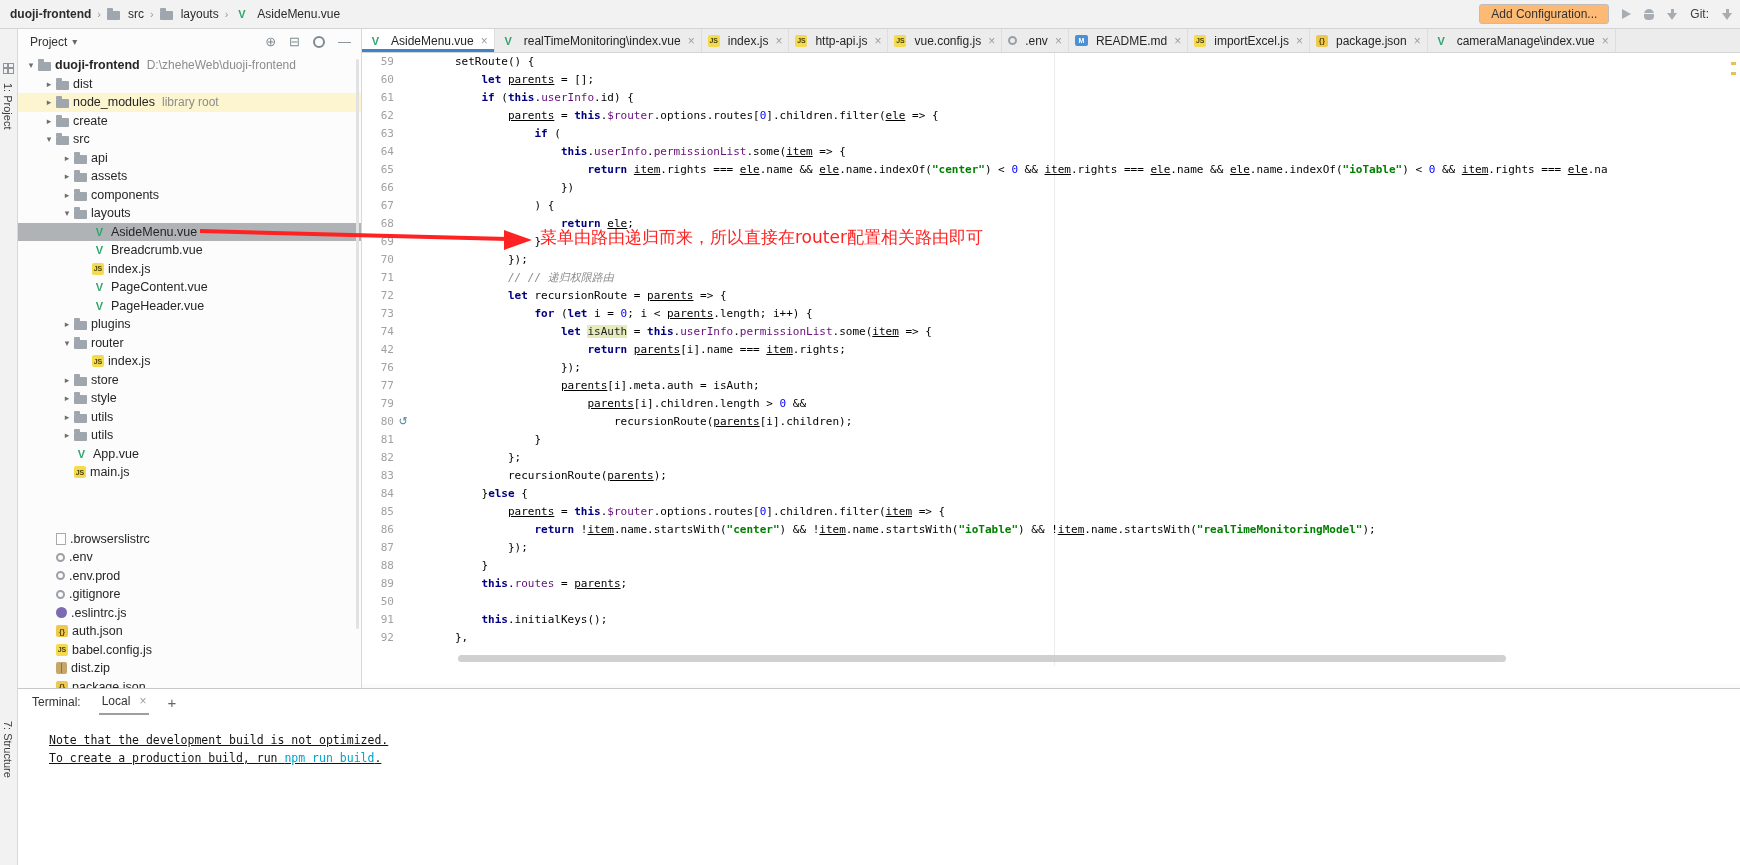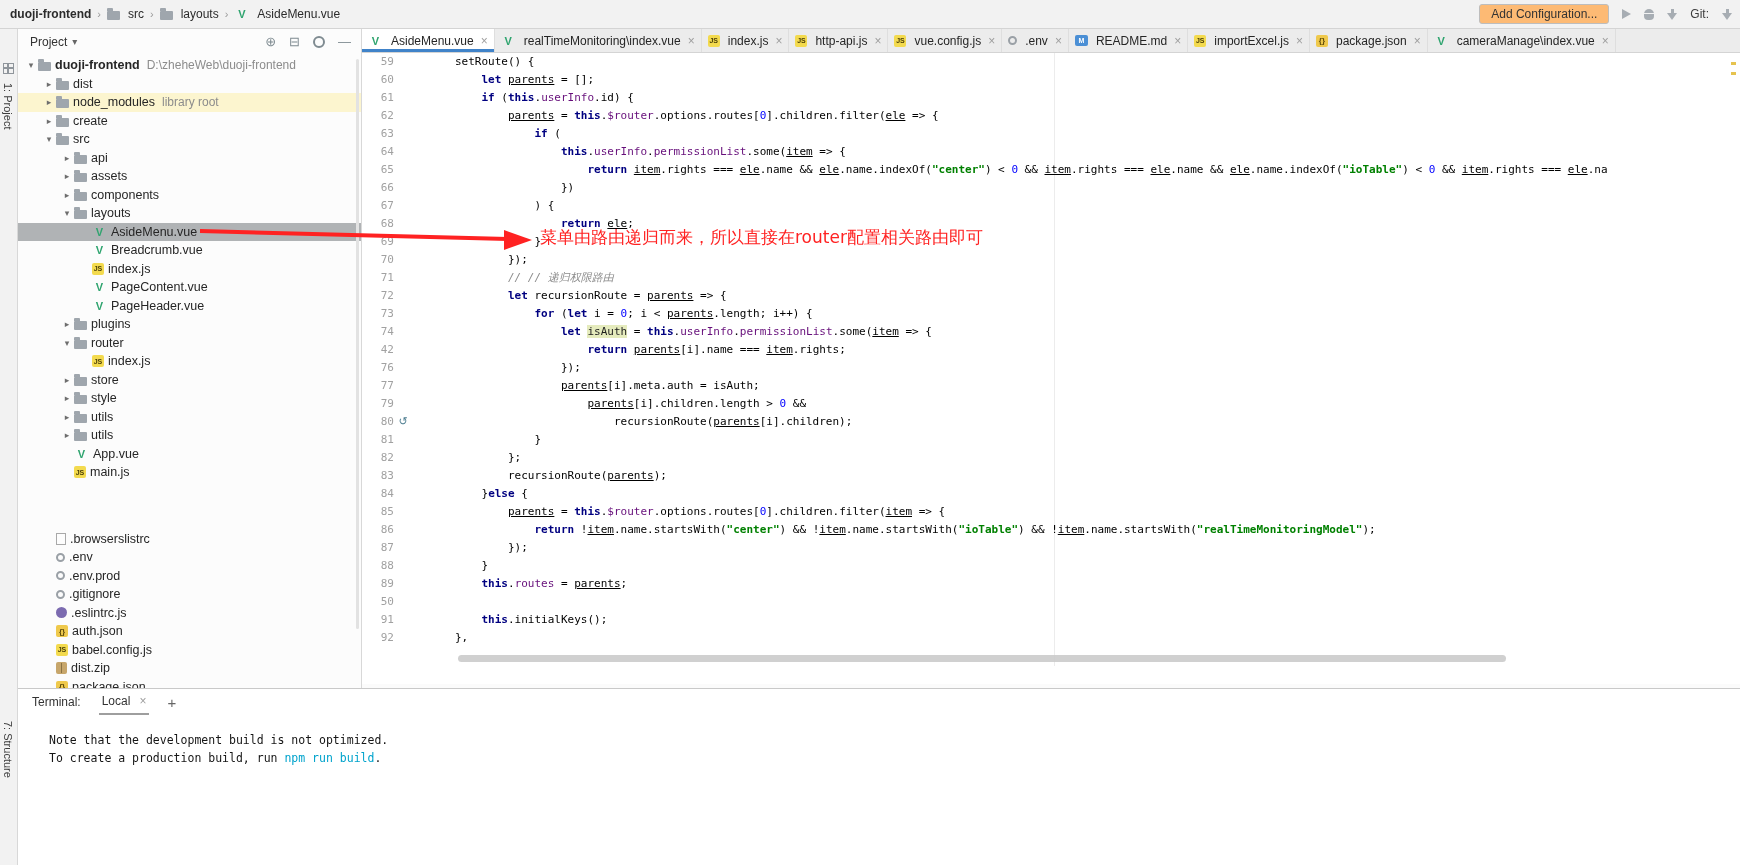--- a/index.html
+++ b/index.html
@@ -98,21 +98,21 @@
 
   
   .terminal{position:absolute;left:18px;top:688px;width:1722px;height:177px;background:#FFFFFF;
             border-top:1px solid #C9C9C9;box-sizing:border-box;}
   .thead{height:26px;display:flex;align-items:center;padding-left:14px;gap:18px;}
   .ttitle{color:#333;}
   .ttab{display:flex;align-items:center;gap:6px;height:100%;padding:0 3px;
         border-bottom:2px solid #9E9E9E;box-sizing:border-box;color:#333;}
   .tplus{color:#666;font-size:15px;}
   .tbody{padding:16px 0 0 31px;font-family:"DejaVu Sans Mono",monospace;font-size:11.5px;
-         line-height:18px;color:#151515;}
+         line-height:18px;color:#151515;text-decoration:underline;}
   .ansi-cyan{color:#00A3CC;}
 
   
   .overlay{position:absolute;left:0;top:0;width:1740px;height:865px;pointer-events:none;z-index:60;}
   .annot{position:absolute;left:540px;top:226px;color:#FF2222;font-size:17px;z-index:61;
          font-family:"DejaVu Sans",sans-serif;white-space:nowrap;}
 </style>
 </head>
 <body>
 

